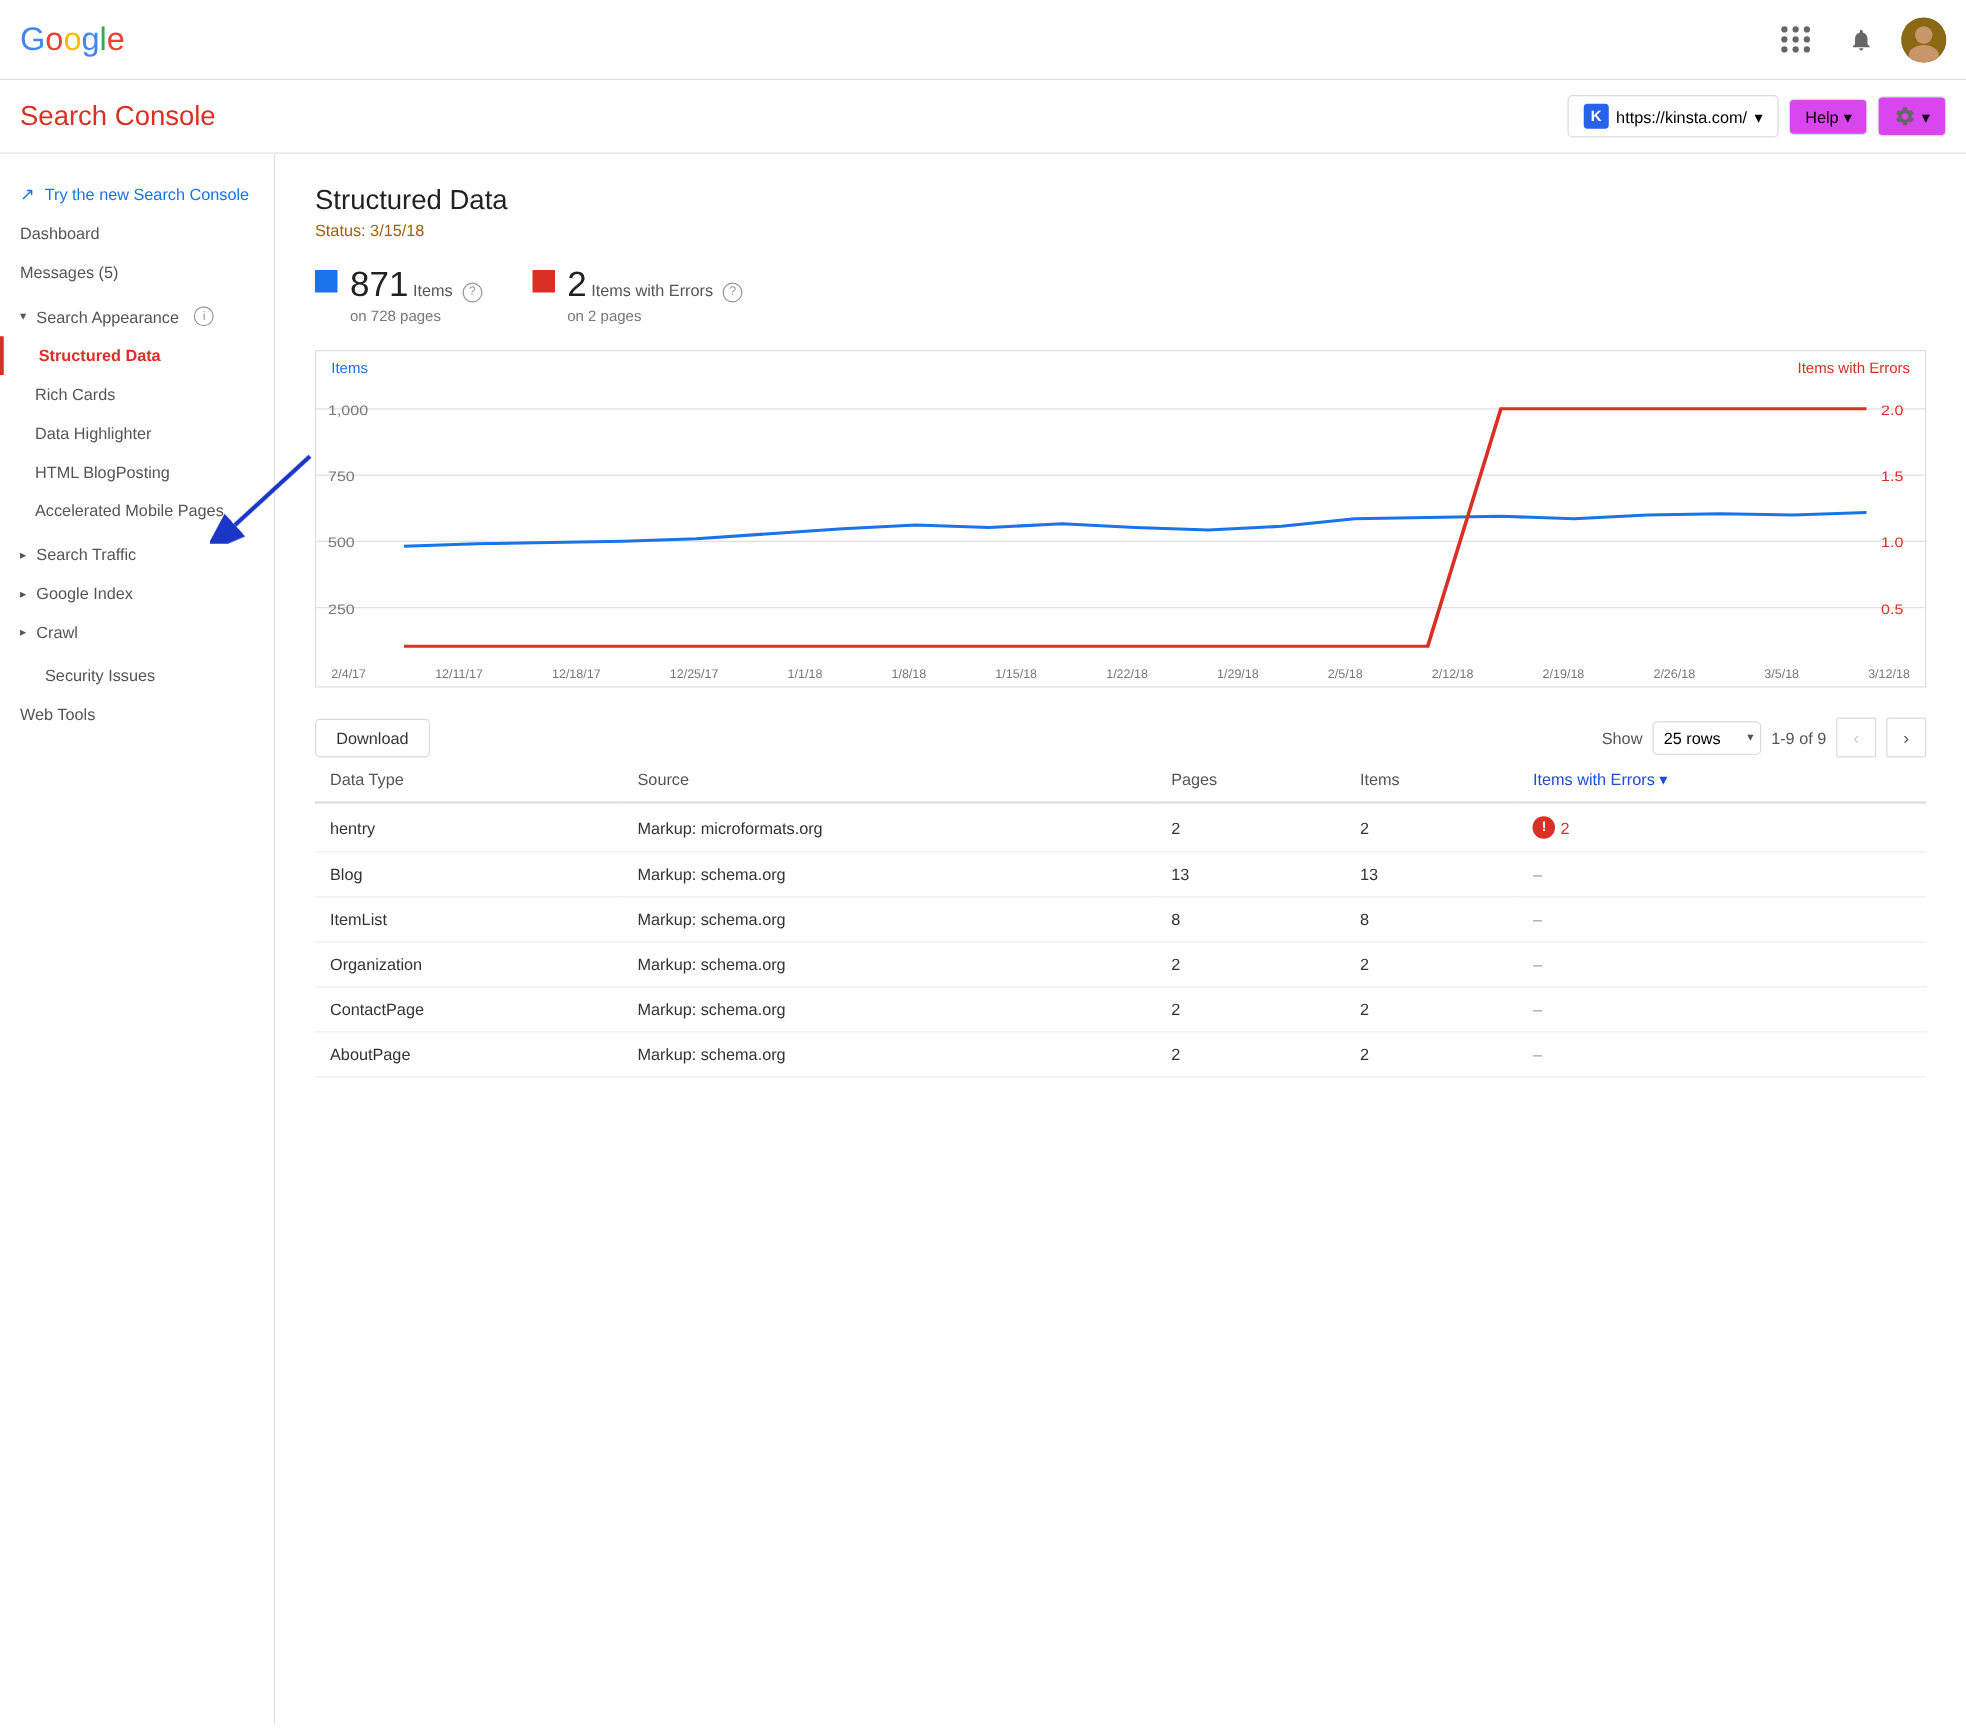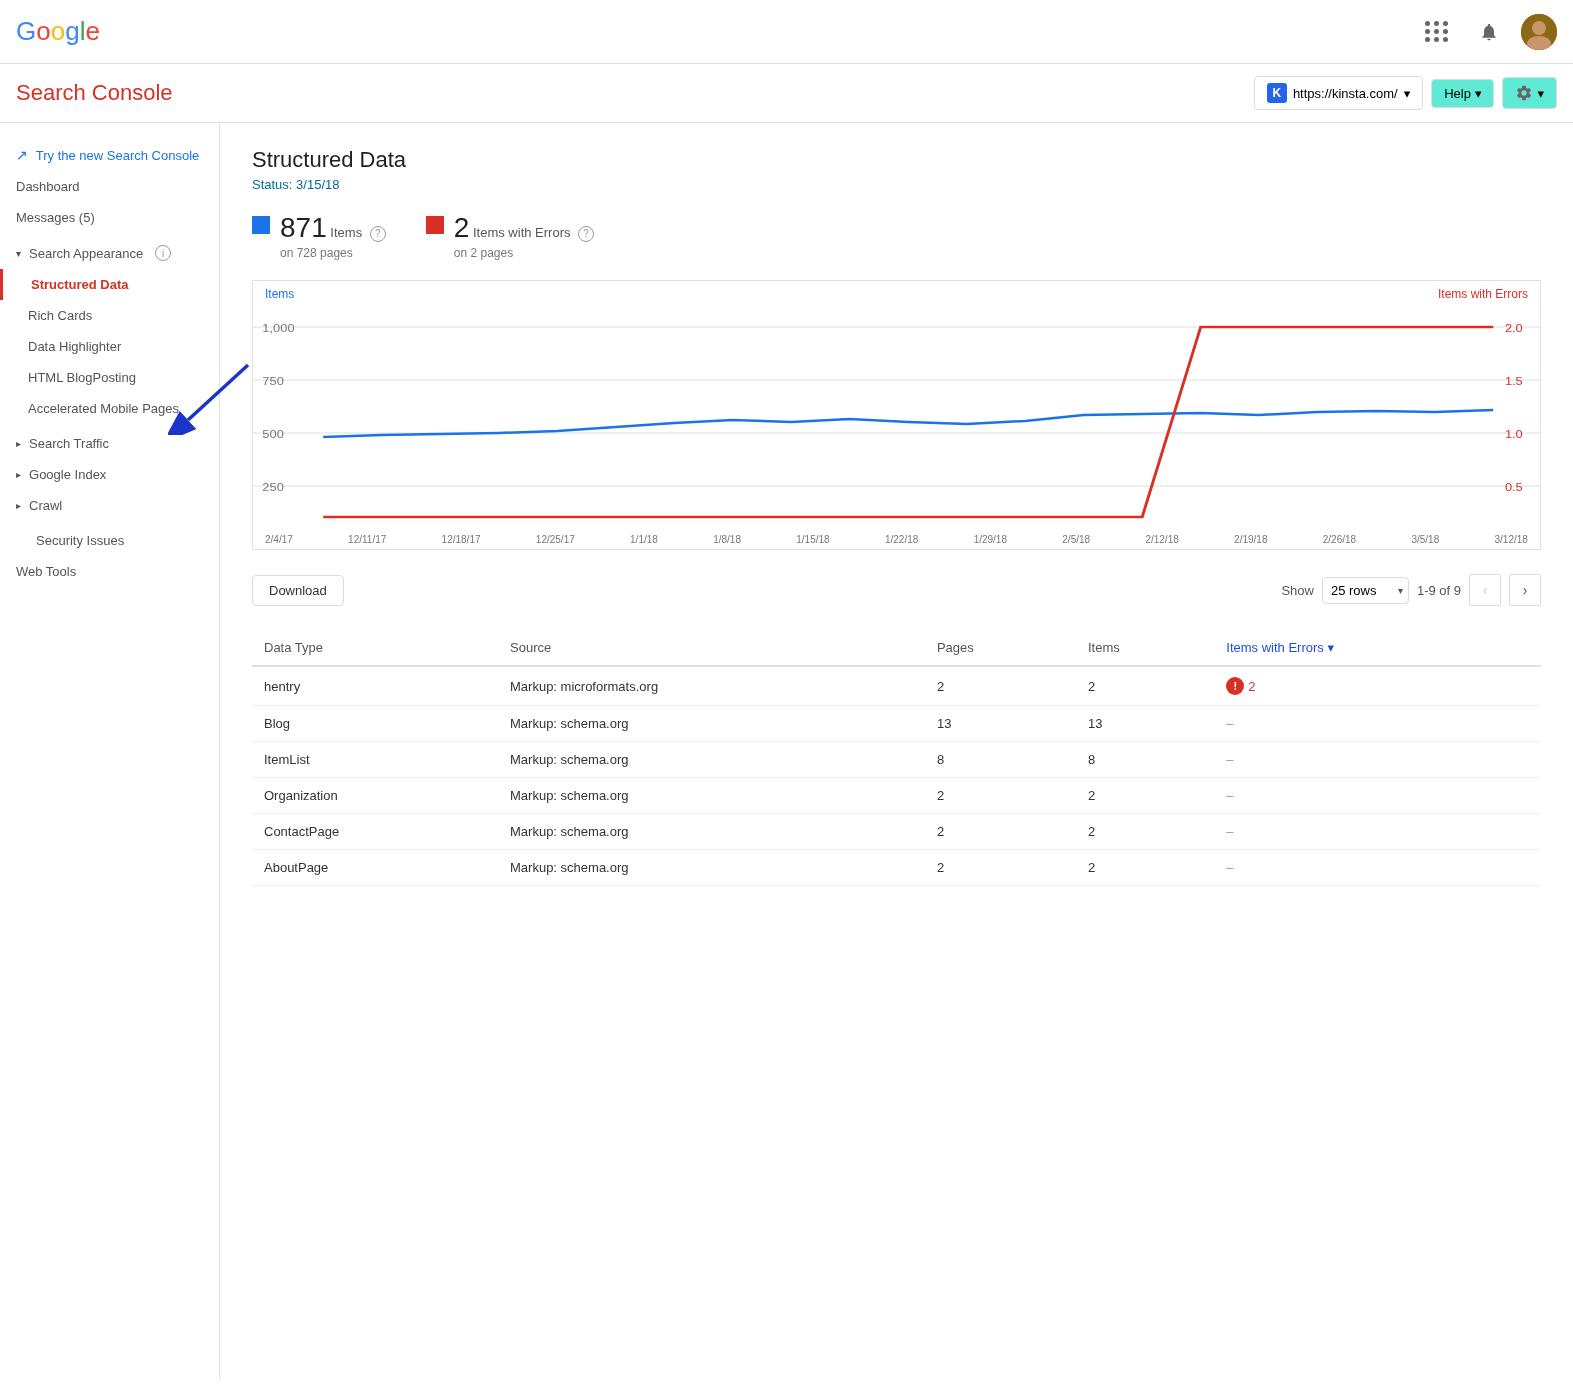--- a/index.html
+++ b/index.html
@@ -41,21 +41,21 @@
       background: #fff; cursor: pointer; font-size: 13px;
     }
     .site-btn .k-logo {
       width: 20px; height: 20px; background: #2563EB;
       border-radius: 3px; display: flex; align-items: center; justify-content: center;
       color: #fff; font-weight: bold; font-size: 12px;
     }
     .help-btn, .gear-btn {
       display: flex; align-items: center; gap: 4px;
       border: 1px solid #dadce0; border-radius: 4px; padding: 6px 12px;
-      background: #5eead4; cursor: pointer; font-size: 13px;
+      background: #d946ef; cursor: pointer; font-size: 13px;
     }
 
     
     .main-layout { display: flex; min-height: calc(100vh - 128px); }
 
     
     .sidebar {
       width: 220px; min-width: 220px; border-right: 1px solid #e0e0e0;
       padding: 16px 0; background: #fff;
     }
@@ -66,21 +66,21 @@
     .sidebar-item.active { color: #D93025; font-weight: bold; border-left: 3px solid #D93025; padding-left: 13px; }
     .sidebar-item.try-new { color: #1a73e8; }
     .sidebar-item.section-header { color: #555; font-weight: 500; }
     .sidebar-item.indented { padding-left: 28px; }
     .sidebar-section { margin-top: 4px; }
     .collapse-icon { font-size: 10px; }
 
     
     .content { flex: 1; padding: 24px 32px; }
     .page-title { font-size: 22px; font-weight: 400; color: #222; margin-bottom: 4px; }
-    .page-status { color: #0369a1; font-size: 13px; margin-bottom: 20px; }
+    .page-status { color: #a16207; font-size: 13px; margin-bottom: 20px; }
 
     
     .stats-row { display: flex; gap: 40px; margin-bottom: 20px; }
     .stat-item { display: flex; align-items: flex-start; gap: 10px; }
     .stat-color-box { width: 18px; height: 18px; margin-top: 4px; flex-shrink: 0; }
     .stat-number { font-size: 28px; font-weight: 400; color: #222; }
     .stat-label { font-size: 13px; color: #555; display: inline; }
     .stat-sub { font-size: 12px; color: #777; margin-top: 2px; }
     .help-circle {
       display: inline-flex; align-items: center; justify-content: center;
@@ -92,21 +92,21 @@
     .chart-container { position: relative; margin-bottom: 24px; border: 1px solid #e0e0e0; }
     .chart-header { display: flex; justify-content: space-between; padding: 6px 12px; }
     .chart-label-blue { color: #1a73e8; font-size: 12px; font-weight: 500; }
     .chart-label-red { color: #D93025; font-size: 12px; font-weight: 500; }
     .chart-area { padding: 0; position: relative; }
     .chart-x-axis { display: flex; justify-content: space-between; padding: 4px 12px; font-size: 10px; color: #777; }
 
     
     .table-controls {
       display: flex; align-items: center; justify-content: space-between;
-      margin-bottom: 24px;
+      margin-bottom: 0;
     }
     .download-btn {
       border: 1px solid #dadce0; border-radius: 4px; padding: 7px 16px;
       background: #fff; cursor: pointer; font-size: 13px; color: #333;
     }
     .table-right { display: flex; align-items: center; gap: 8px; font-size: 13px; color: #555; }
     .rows-select {
       border: 1px solid #dadce0; border-radius: 4px; padding: 5px 24px 5px 8px;
       font-size: 13px; background: #fff; cursor: pointer; appearance: none;
       position: relative;

